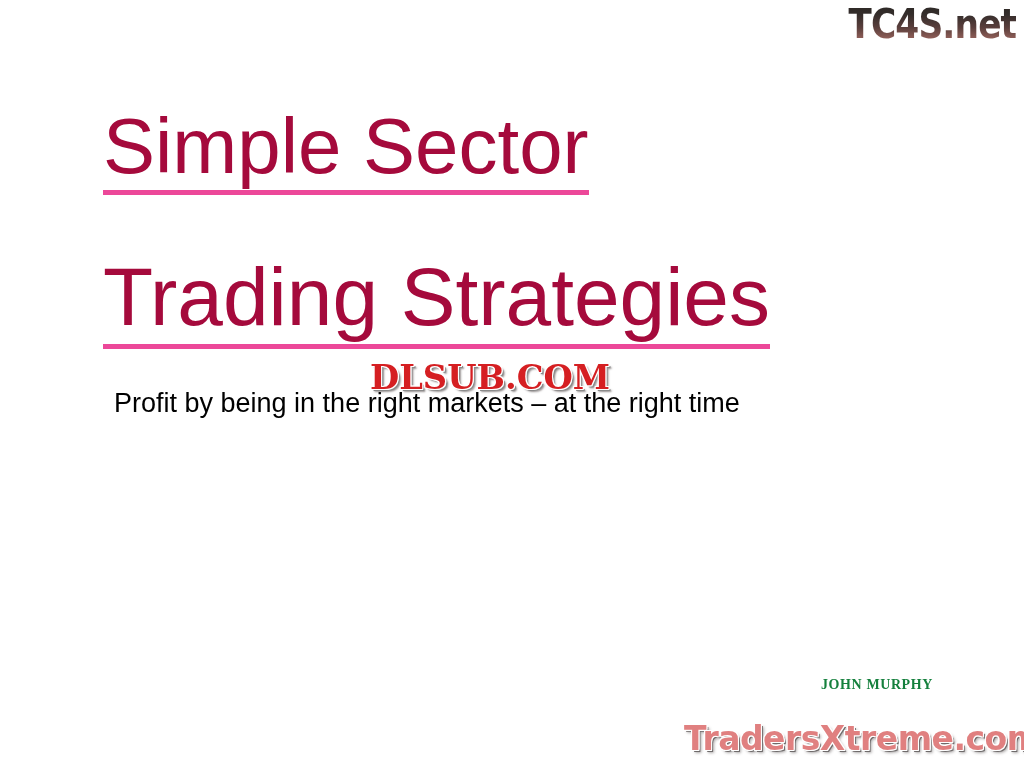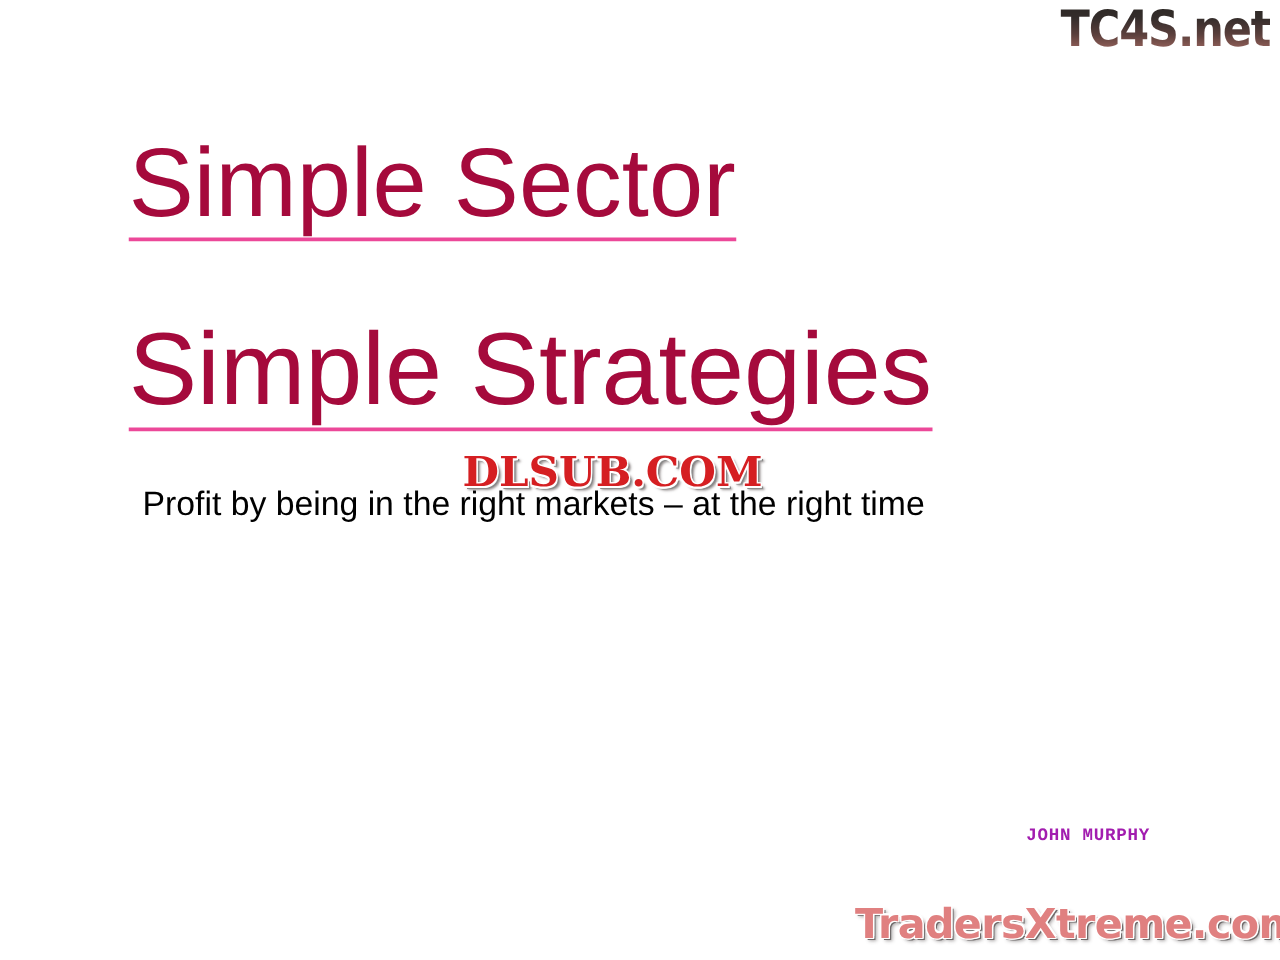--- a/index.html
+++ b/index.html
@@ -61,21 +61,21 @@
     font-family: "Liberation Sans", sans-serif;
     font-weight: normal;
     font-size: 78px;
     line-height: 96px;
     letter-spacing: 0px;
     white-space: nowrap;
     margin: 0;
     padding: 0;
   }
   .title-line span.u {
-    border-bottom: 3px solid #ec4899;
+    border-bottom: 5px solid #ec4899;
     padding-bottom: 6px;
     display: inline-block;
     line-height: 0.98;
   }
   .title-line.second {
     margin-top: 54px;
     font-size: 82px;
   }
 
   
@@ -115,23 +115,23 @@
       -1px -1px 0 #ffffff,
        2px  2px 0 #8a8a8a,
        3px  3px 2px rgba(60,50,50,0.55);
     user-select: none;
   }
 
   
   .author {
     position: absolute;
     left: 821px;
-    top: 660px;
-    color: #a21caf;
-    font-family: Liberation Mono, monospace;
+    top: 676px;
+    color: #15803d;
+    font-family: Liberation Serif, serif;
     font-weight: bold;
     font-size: 14px;
     line-height: 18px;
     letter-spacing: 0.6px;
     white-space: nowrap;
   }
 
   
   .tx-logo {
     position: absolute;
@@ -165,21 +165,21 @@
 
 <div class="slide">
 
   <div class="tc4s-logo">TC4S.net</div>
 
   <div class="title-block">
     <div class="title-line">
       <span class="u">Simple Sector</span>
     </div>
     <div class="title-line second">
-      <span class="u">Simple Strategies</span>
+      <span class="u">Trading Strategies</span>
     </div>
   </div>
 
   <div class="subtitle">Profit by being in the right markets – at the right time</div>
 
   <div class="dlsub-watermark">DLSUB.COM</div>
 
   <div class="author">JOHN MURPHY</div>
 
   <div class="tx-logo">TradersXtreme.com</div>

